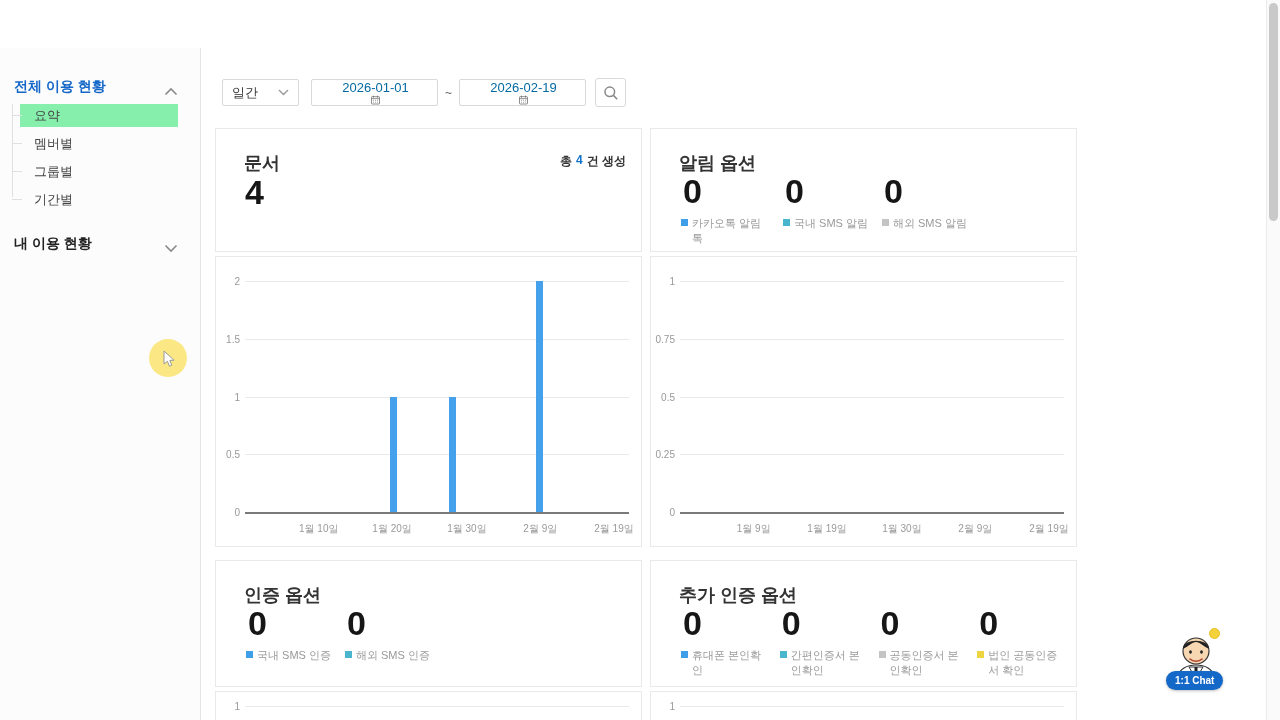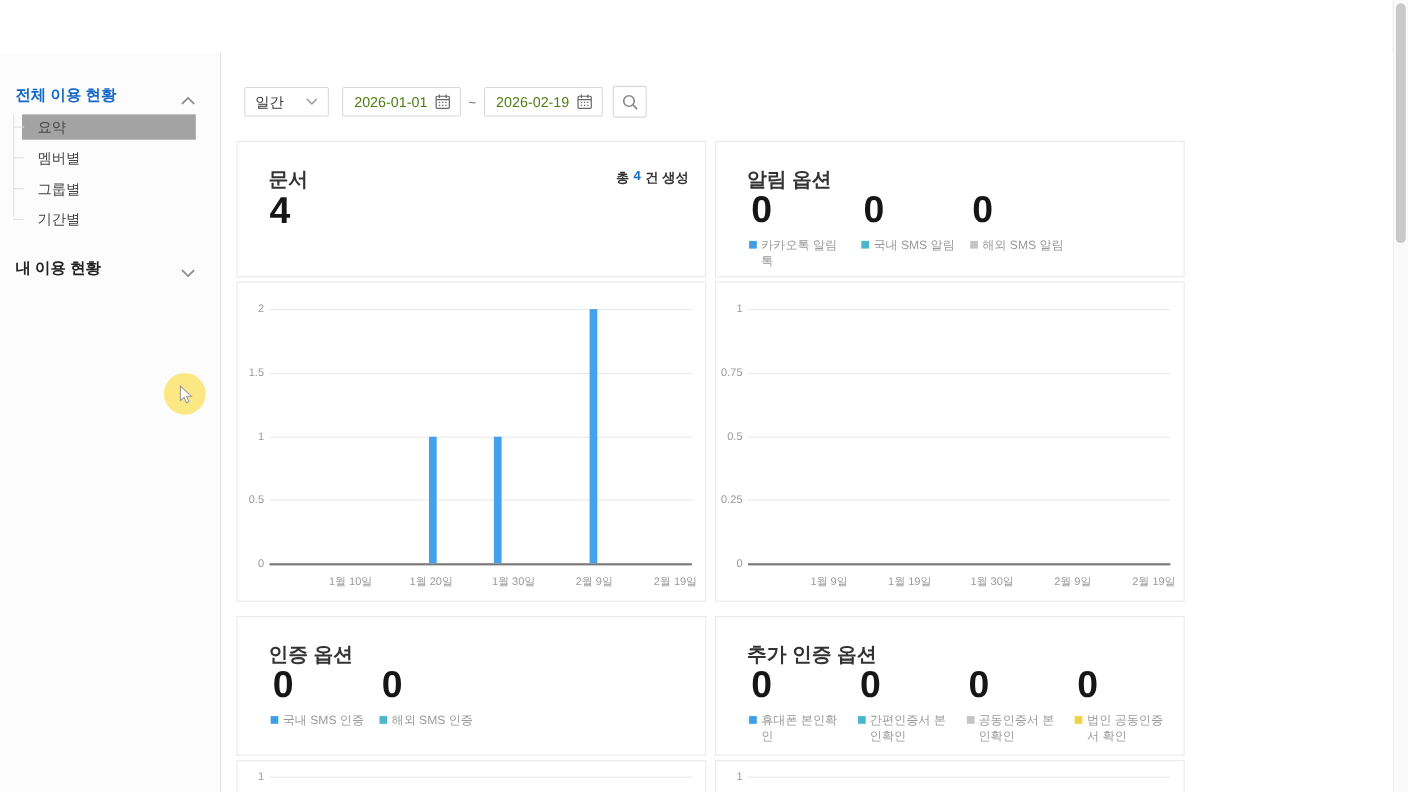--- a/index.html
+++ b/index.html
@@ -20,33 +20,33 @@
   
   .sidebar { position:absolute; left:0; top:48px; width:201px; height:672px; background:#fcfcfc; border-right:1px solid #e4e4e4; }
   .side-section { display:flex; align-items:flex-end; justify-content:space-between; padding:0 22px 0 14px; height:24px; cursor:pointer; }
   .side-section .lbl { font-size:14px; font-weight:bold; }
   .sec1 { margin-top:24px; } .sec1 .lbl { color:#1467c8; }
   .sec2 .lbl { color:#222; }
   .tree { position:relative; margin:8px 0 18px 0; }
   .tree-vline { position:absolute; left:12px; top:0; bottom:14px; width:1px; background:#e0e0e0; }
   .tree-item { position:relative; margin-left:20px; margin-right:22px; height:23px; line-height:23px; padding-left:14px; font-size:13px; color:#444; margin-bottom:5px; cursor:pointer; }
   .tree-item .stub { position:absolute; left:-8px; top:11px; width:10px; height:1px; background:#e0e0e0; }
-  .tree-item.active { background:#a3a3a3; }
+  .tree-item.active { background:#86efac; }
 
   
   .click-glow { position:absolute; left:149px; top:339px; width:38px; height:38px; border-radius:50%; background:rgba(250,228,110,0.85); }
   .click-glow svg { position:absolute; left:13px; top:11px; }
 
   
   .main { position:absolute; left:201px; top:48px; width:1065px; height:672px; background:#fff; }
 
   
   .filters { position:absolute; left:21px; top:30px; display:flex; align-items:center; }
   .select-box { width:77px; height:27px; border:1px solid #d9d9d9; border-radius:2px; background:#fff; display:flex; align-items:center; justify-content:space-between; padding:0 9px; font-size:13px; color:#333; cursor:pointer; }
-  .date-box { width:108px; height:27px; border:1px solid #d9d9d9; border-radius:2px; background:#fff; display:flex; align-items:center; justify-content:space-between; padding:0 8px 0 10px; font-size:13px; color:#4d7c0f; margin-left:12px; cursor:text; }
+  .date-box { width:127px; height:27px; border:1px solid #d9d9d9; border-radius:2px; background:#fff; display:flex; align-items:center; justify-content:space-between; padding:0 8px 0 10px; font-size:13px; color:#0369a1; margin-left:12px; cursor:text;flex-direction:column; }
   .tilde { margin:0 7px; color:#666; font-size:12px; }
   .date-box2 { margin-left:0; }
   .search-btn { width:31px; height:29px; border:1px solid #d9d9d9; border-radius:3px; background:#fff; margin-left:9px; display:flex; align-items:center; justify-content:center; cursor:pointer; }
 
   
   .stat-box, .chart-box { position:absolute; background:#fff; border:1px solid #e9e9e9; }
   .c1 { left:14px; width:427px; } .c2 { left:449px; width:427px; }
   .r1s { top:80px; height:124px; } .r1c { top:208px; height:291px; }
   .r2s { top:512px; height:127px; } .r2c { top:643px; height:291px; }
   .stat-title { position:absolute; left:28px; top:22px; font-size:18px; font-weight:bold; color:#333; }
@@ -290,14 +290,28 @@
           </div>
         </div>
     </div>
     <div class="chart-box c2 r2c">
         <div class="gridline" style="left: 29px; width: 384px; top: 14px;"></div>
         <div class="ylab" style="left: 0px; top: 14px;">1</div>
       </div>
 
   </div>
 
+  <div class="chat">
+    <svg width="46" height="52" viewBox="0 0 46 52" style="position:absolute;left:9px;top:3px;">
+      <ellipse cx="23" cy="46" rx="17" ry="10" fill="#ffffff" stroke="#333" stroke-width="1.2"></ellipse>
+      <path d="M16 38 L23 50 L30 38 Z" fill="#fff" stroke="#333" stroke-width="1"></path>
+      <rect x="21.5" y="38" width="3" height="11" fill="#222"></rect>
+      <circle cx="23" cy="22" r="13" fill="#f6d7b2" stroke="#333" stroke-width="1.2"></circle>
+      <path d="M10 20 C10 9 36 9 36 20 C30 17 27 13 23 13 C19 13 16 17 10 20 Z" fill="#222"></path>
+      <ellipse cx="17.5" cy="23" rx="1.4" ry="1.8" fill="#222"></ellipse>
+      <ellipse cx="28.5" cy="23" rx="1.4" ry="1.8" fill="#222"></ellipse>
+      <path d="M17 30 C20 33 26 33 29 30" fill="none" stroke="#b3442e" stroke-width="1.6" stroke-linecap="round"></path>
+    </svg>
+    <div class="chat-badge"></div>
+    <div class="chat-pill">1:1 Chat</div>
+  </div>
 
 </div>
 
 </body></html>

